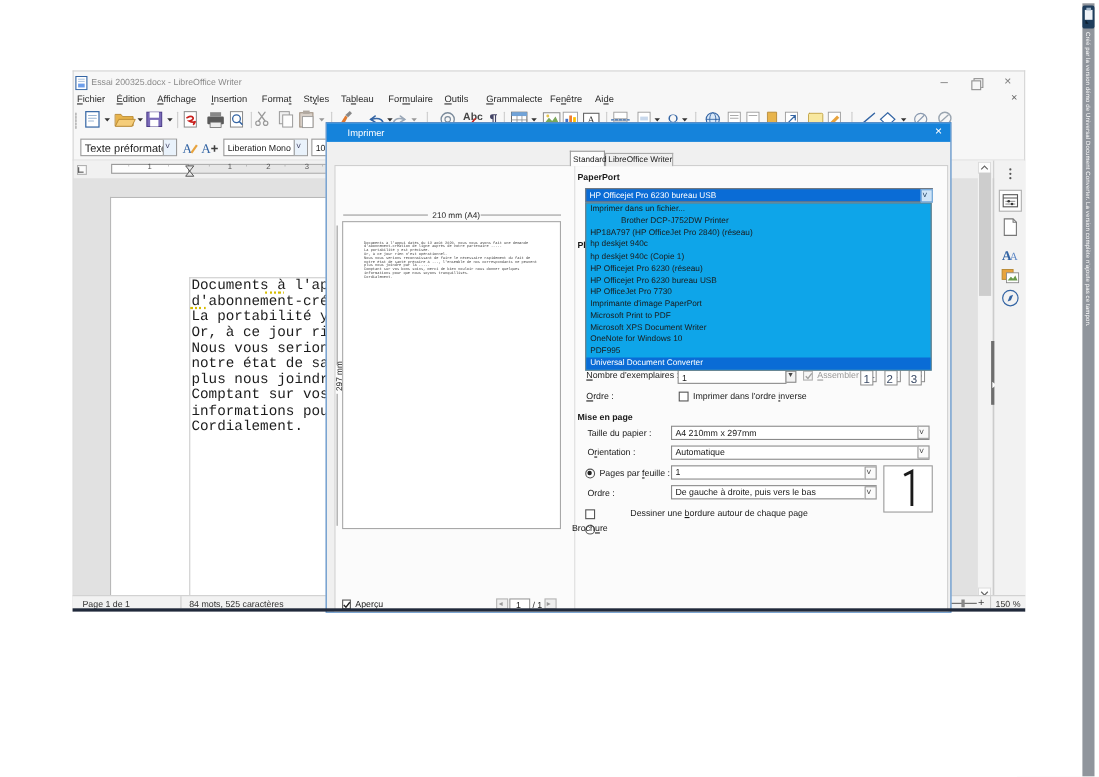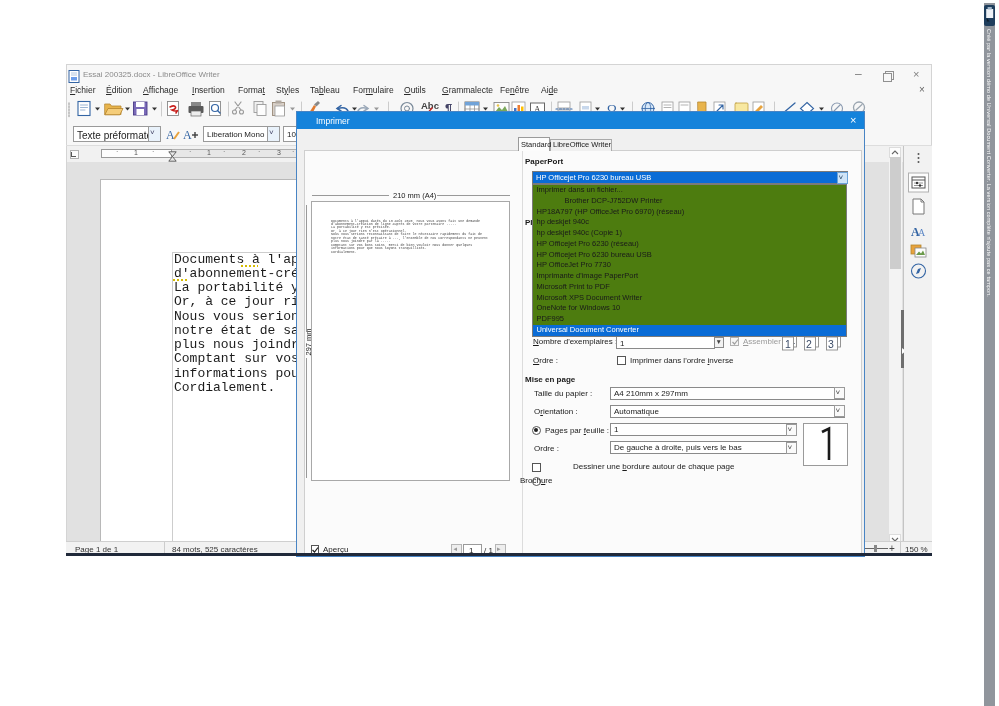--- a/index.html
+++ b/index.html
@@ -329,24 +329,24 @@
 
 <div class="t" style="z-index:6;left:525px;top:157px;font-size:8px;font-weight:bold;color:#1a1a1a;">PaperPort</div>
 
 <div class="t" style="z-index:6;left:525px;top:218px;font-size:8px;font-weight:bold;color:#1a1a1a;">Plage et exemplaires</div>
 
 <div class="a" style="z-index:7;left:531.5px;top:171px;width:316.5px;height:13px;background:#0a6cd6;border:1px solid #7a7a7a;box-sizing:border-box;"></div>
 <div class="t" style="z-index:8;left:536px;top:172.5px;font-size:7.5px;color:#fff;">HP Officejet Pro 6230 bureau USB</div>
 <div class="a" style="z-index:8;left:836.5px;top:171.5px;width:11px;height:12px;background:#cfe4f7;border:1px solid #6aa2d8;box-sizing:border-box;"></div>
 <div class="t" style="z-index:8;left:838.5px;top:172.5px;font-size:8px;color:#1a3a5a;">˅</div>
 
-<div class="a" id="list" style="z-index:7;left:532px;top:184px;width:314.5px;height:152.5px;background:#4d7c0f;border:1px solid #7a7a7a;box-sizing:border-box;font-size:7.5px;color:#1a1a1a;">
+<div class="a" id="list" style="z-index:7;left:532px;top:184px;width:314.5px;height:152.5px;background:#0ea5e9;border:1px solid #7a7a7a;box-sizing:border-box;font-size:7.5px;color:#1a1a1a;">
   <div style="height:10.78px;line-height:10.9px;padding-left:3.5px;">Imprimer dans un fichier...</div>
   <div style="height:10.78px;line-height:10.9px;padding-left:3.5px;margin-left:28px;">Brother DCP-J752DW Printer</div>
-  <div style="height:10.78px;line-height:10.9px;padding-left:3.5px;">HP18A797 (HP OfficeJet Pro 6970) (réseau)</div>
+  <div style="height:10.78px;line-height:10.9px;padding-left:3.5px;">HP18A797 (HP OfficeJet Pro 2840) (réseau)</div>
   <div style="height:10.78px;line-height:10.9px;padding-left:3.5px;">hp deskjet 940c</div>
   <div style="height:10.78px;line-height:10.9px;padding-left:3.5px;">hp deskjet 940c (Copie 1)</div>
   <div style="height:10.78px;line-height:10.9px;padding-left:3.5px;">HP Officejet Pro 6230 (réseau)</div>
   <div style="height:10.78px;line-height:10.9px;padding-left:3.5px;">HP Officejet Pro 6230 bureau USB</div>
   <div style="height:10.78px;line-height:10.9px;padding-left:3.5px;">HP OfficeJet Pro 7730</div>
   <div style="height:10.78px;line-height:10.9px;padding-left:3.5px;">Imprimante d'image PaperPort</div>
   <div style="height:10.78px;line-height:10.9px;padding-left:3.5px;">Microsoft Print to PDF</div>
   <div style="height:10.78px;line-height:10.9px;padding-left:3.5px;">Microsoft XPS Document Writer</div>
   <div style="height:10.78px;line-height:10.9px;padding-left:3.5px;">OneNote for Windows 10</div>
   <div style="height:10.78px;line-height:10.9px;padding-left:3.5px;">PDF995</div>

